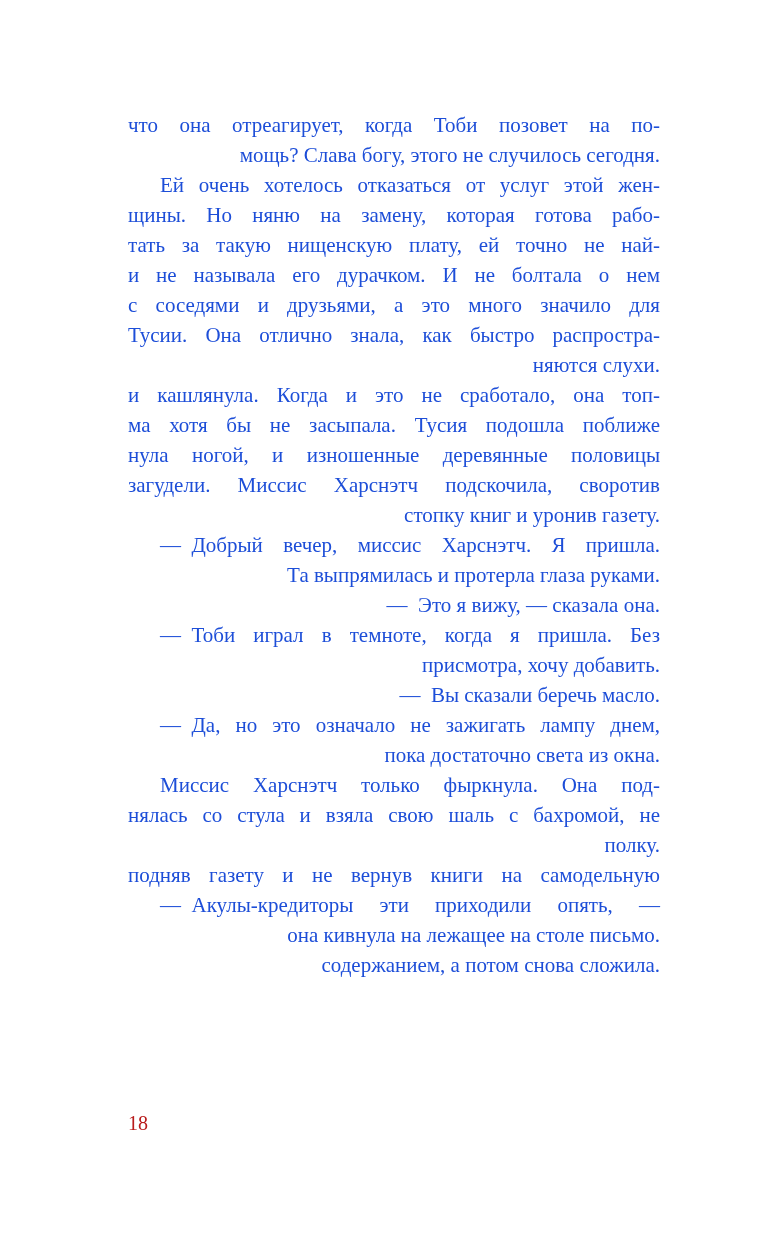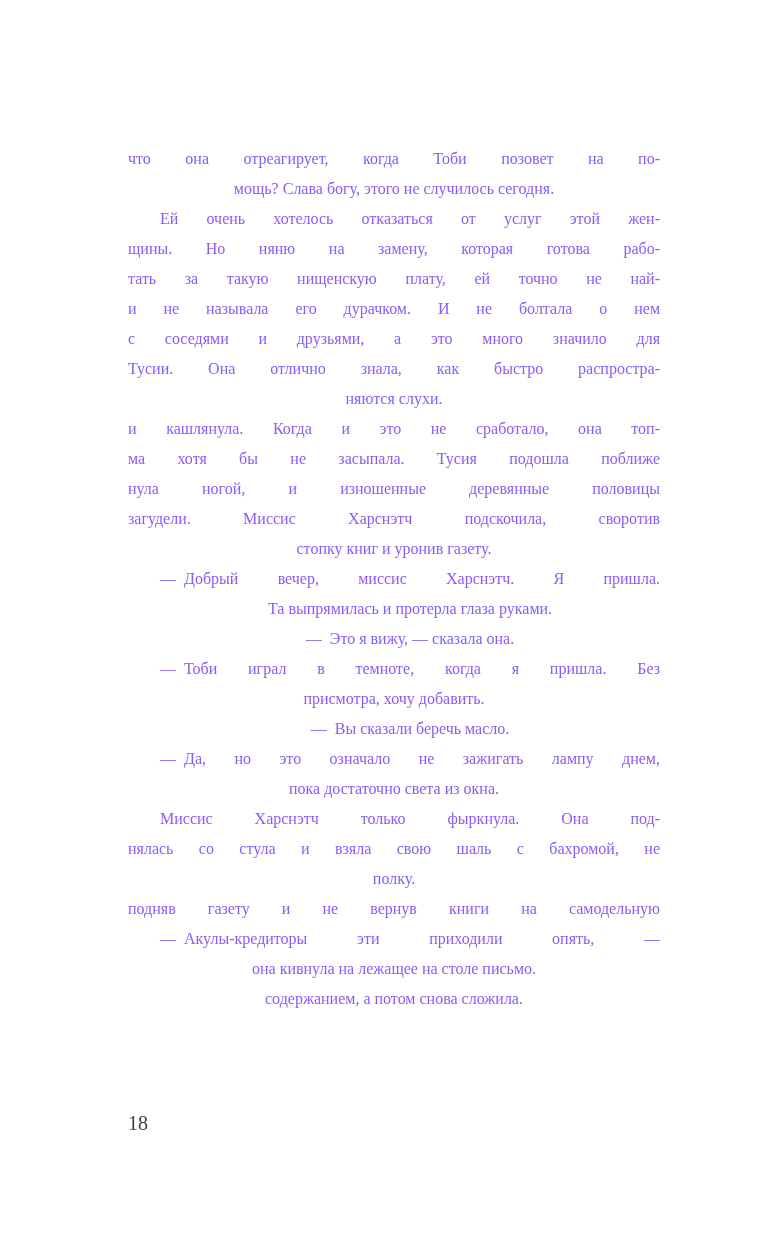--- a/index.html
+++ b/index.html
@@ -17,49 +17,49 @@
   .book-page {
     position: absolute;
     left: 0; top: 0;
     width: 768px;
     height: 1240px;
     background: #ffffff;
   }
   .text-block {
     position: absolute;
     left: 128px;
-    top: 144px;
+    top: 110px;
     width: 532px;
-    color: #8b5cf6;
-    font-size: 16px;
+    color: #1d4ed8;
+    font-size: 21px;
     line-height: 30px;
   }
   .para {
     margin: 0;
     padding: 0;
   }
   .line {
     height: 30px;
     text-align: justify;
     text-align-last: justify;
     white-space: nowrap;
     overflow: visible;
   }
   .line.end {
     text-align-last: auto;
-    text-align: center;
+    text-align: right;
   }
   .line.indent {
     padding-left: 32px;
   }
   .page-number {
     position: absolute;
     left: 128px;
     top: 1110px;
-    color: #404040;
+    color: #b91c1c;
     font-size: 20px;
     line-height: 26px;
   }
 </style>
 </head>
 <body>
 
 <div class="book-page">
   <div class="text-block">
       <div class="para">

